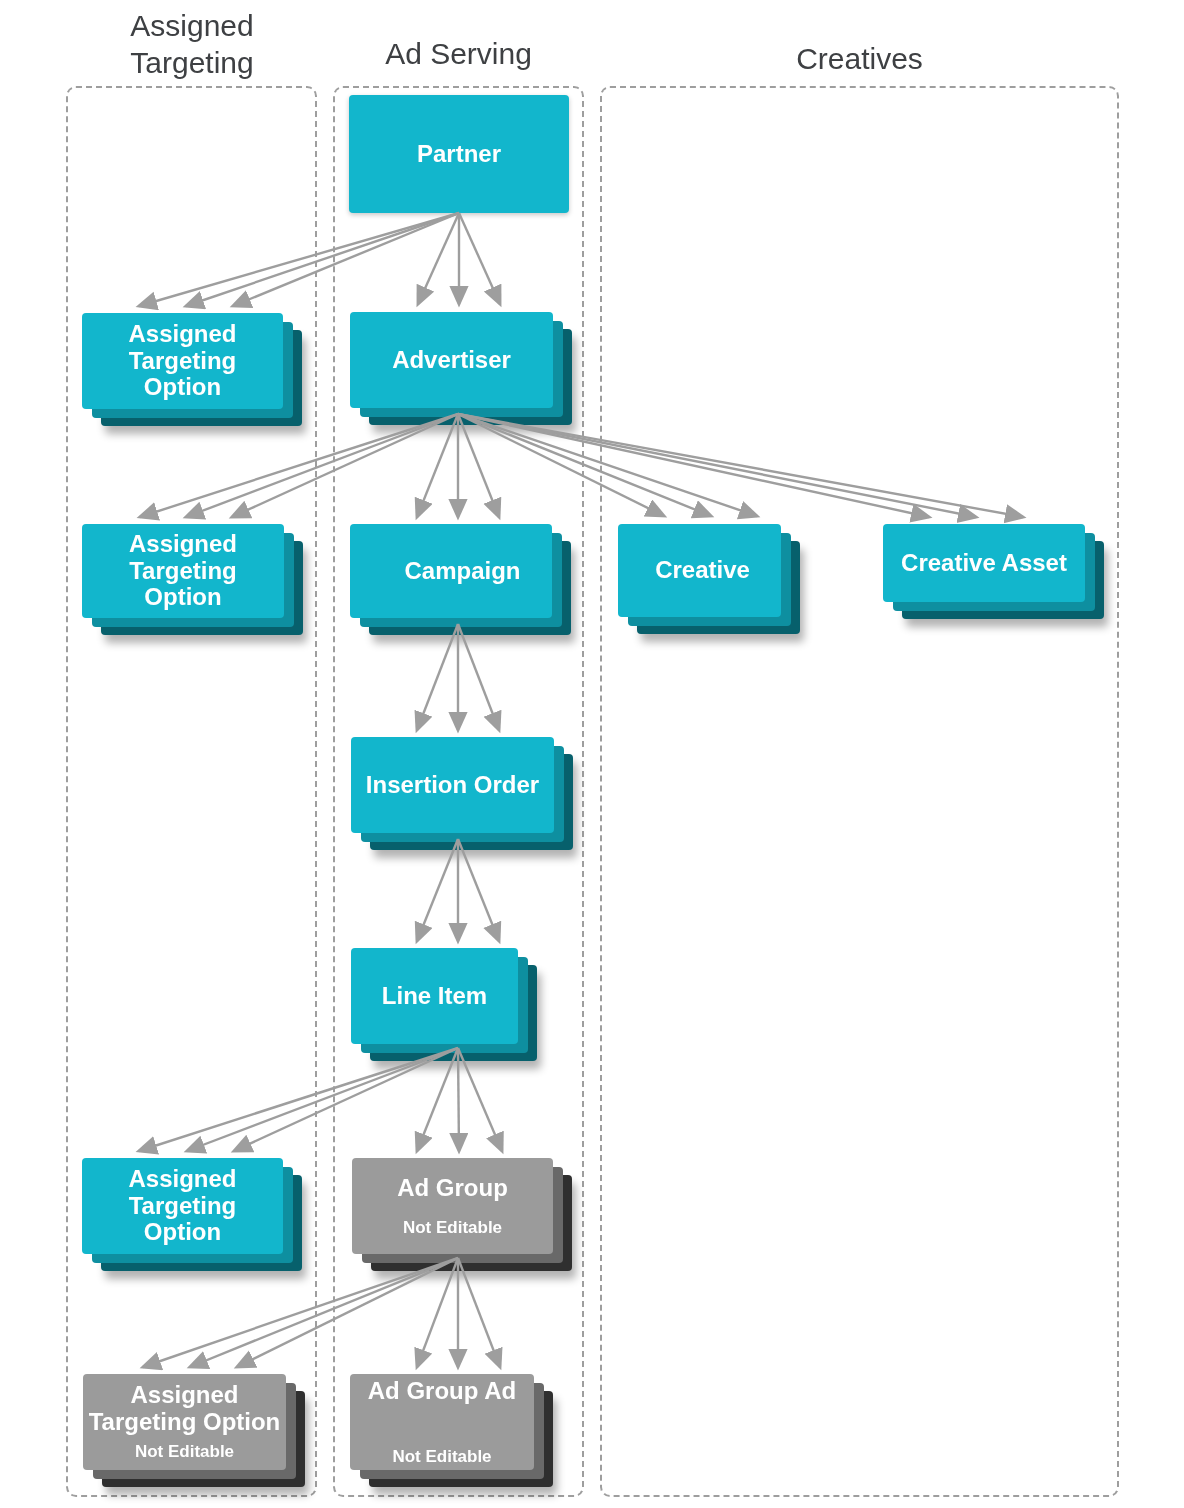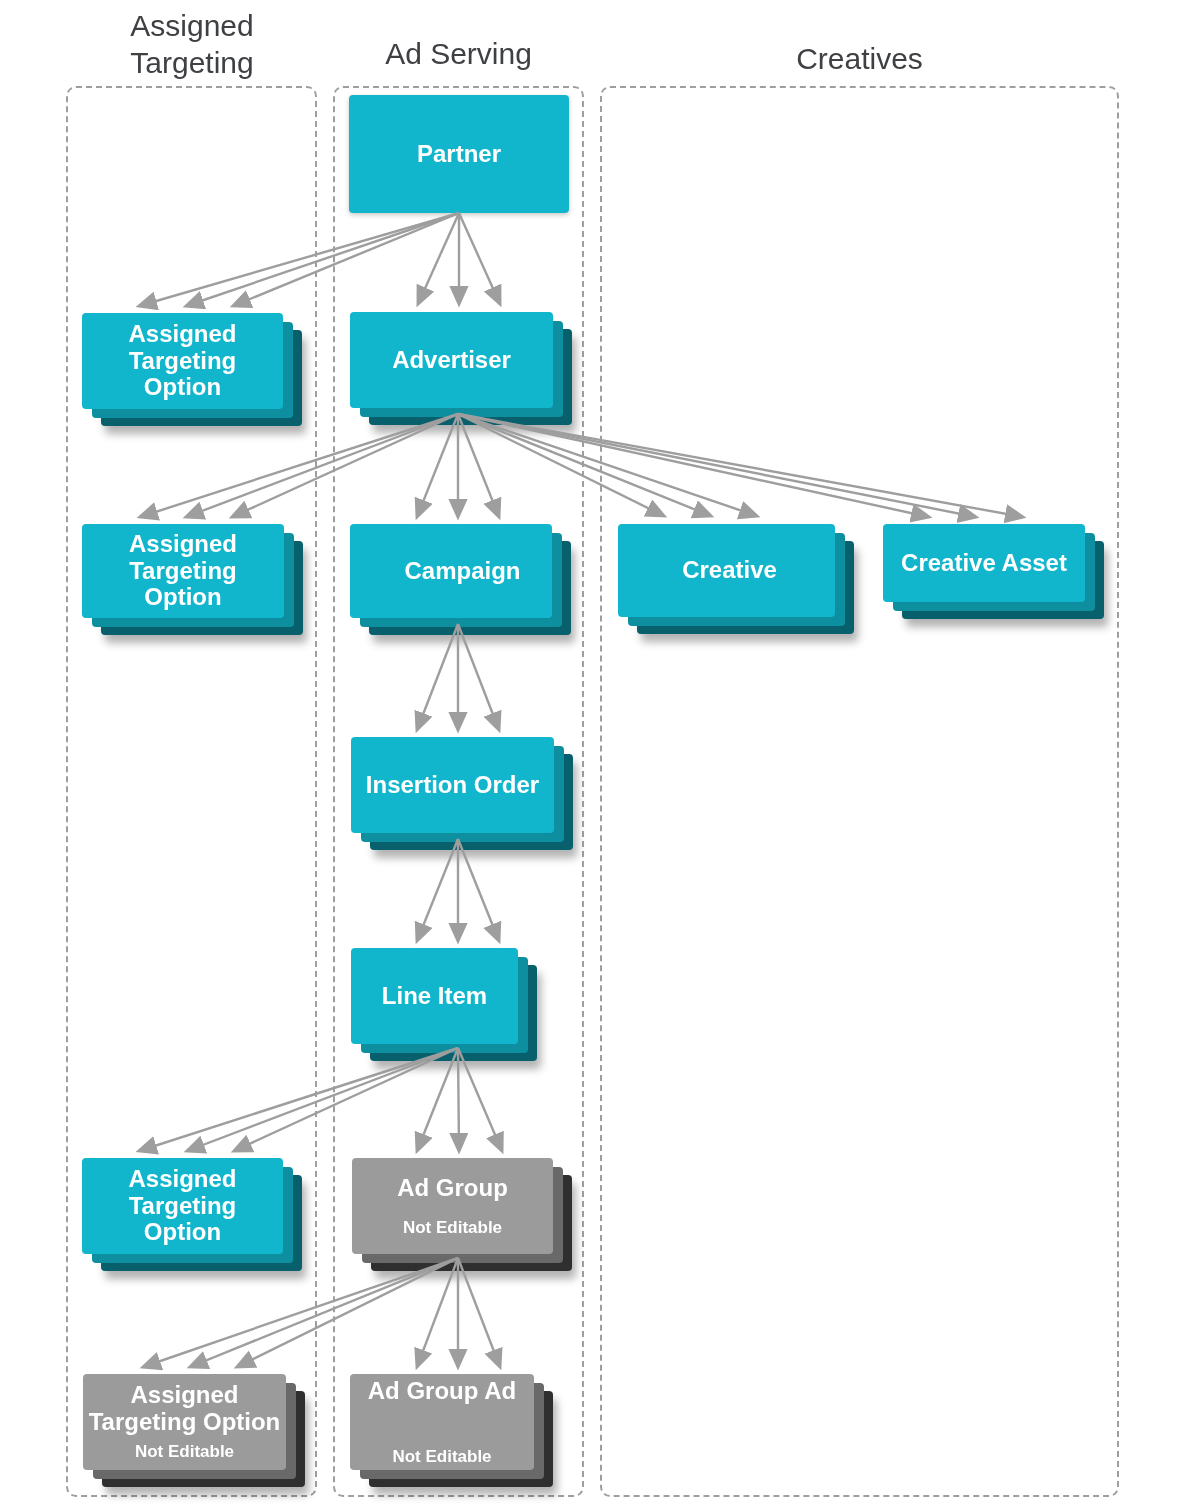--- a/index.html
+++ b/index.html
@@ -63,21 +63,21 @@
   
   .w3 .lbl{max-width:150px;}
   
   .w2 .lbl{max-width:215px;}
 
   #n-partner        {left:349px;top:95px;  width:220px;height:118px;}
   #n-ato-partner    {left:82px; top:313px; width:201px;height:96px;}
   #n-advertiser     {left:350px;top:312px; width:203px;height:96px;}
   #n-ato-advertiser {left:82px; top:524px; width:202px;height:94px;}
   #n-campaign       {left:350px;top:524px; width:202px;height:94px;padding-left:23px;}
-  #n-creative       {left:618px;top:524px; width:217px;height:93px;padding-left:6px;}
+  #n-creative       {left:618px;top:524px; width:163px;height:93px;padding-left:6px;}
   #n-creative-asset {left:883px;top:524px; width:202px;height:78px;text-align:right;}
   #n-insertion-order{left:351px;top:737px; width:203px;height:96px;}
   #n-line-item      {left:351px;top:948px; width:167px;height:96px;}
   #n-ato-line-item  {left:82px; top:1158px;width:201px;height:96px;}
   #n-ad-group       {left:352px;top:1158px;width:201px;height:96px;}
   #n-ato-ad-group   {left:83px; top:1374px;width:203px;height:96px;gap:7px;}
   #n-ad-group-ad    {left:350px;top:1374px;width:184px;height:96px;gap:43px;}
 
   
   .arrows{

